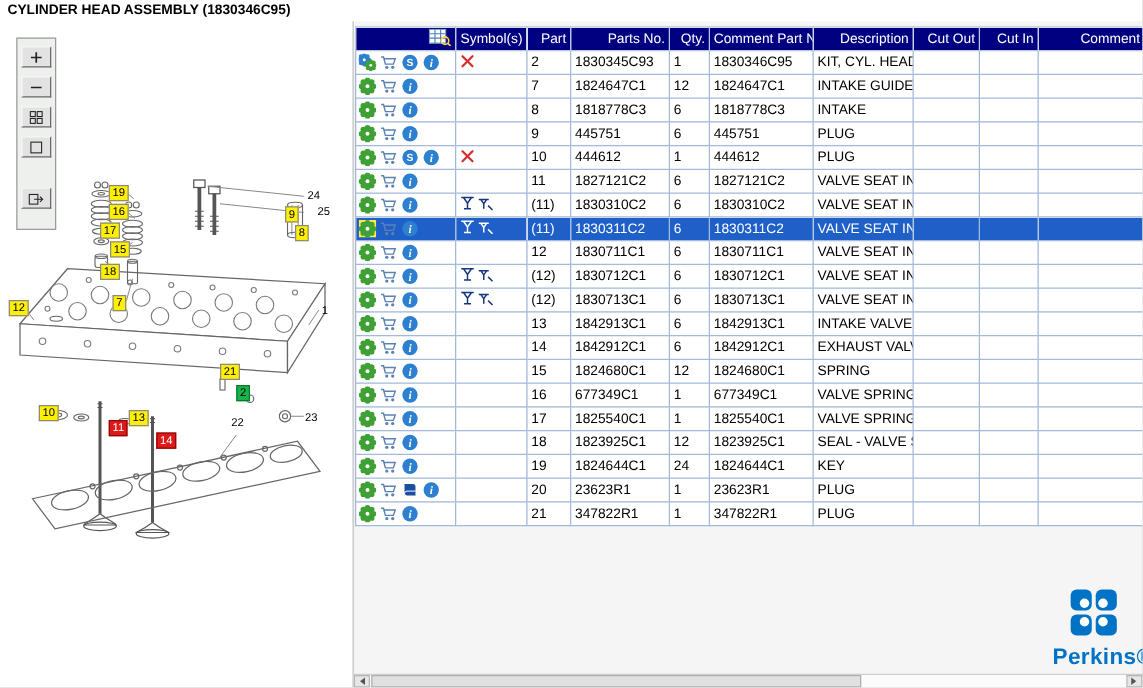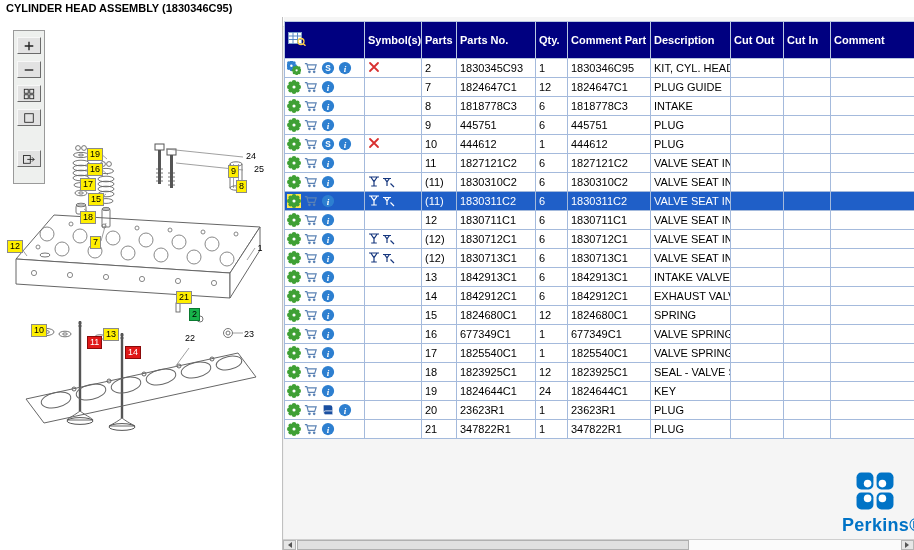--- a/index.html
+++ b/index.html
@@ -24,22 +24,22 @@
 
   .toolbox { position:absolute; left:13px; top:13px; width:32px; height:154px; background:#eef0ee;
              border:1px solid #9a9a9a; padding-top:6px; z-index:5; }
   .tool-btn { width:24px; height:17px; margin:0 auto 7px; background:#e2e2e2; border:1px solid;
               border-color:#f8f8f8 #6a6a6a #6a6a6a #f8f8f8; display:flex; align-items:center; justify-content:center; }
   .tool-btn.gap { margin-top:24px; }
 
   
   .table-pane { position:absolute; left:284px; top:17px; right:0; bottom:11px; background:#f5f5f5; overflow:hidden; }
   table { border-collapse:collapse; table-layout:fixed; width:630px; margin-top:4px; }
-  th { background:#000080; color:#fff; font-size:11px; font-weight:bold; text-align:left;
-       height:37px; padding:0 3px; border:1px solid #b8c8e0; white-space:nowrap; overflow:hidden; }
+  th { background:#000080; color:#fff; font-size:11px; font-weight:normal; text-align:right;
+       height:19px; padding:0 3px; border:1px solid #b8c8e0; white-space:nowrap; overflow:hidden; }
   td { background:#fff; color:#000; font-size:11px; height:19px; padding:0 3px;
        border:1px solid #a4badc; white-space:nowrap; overflow:hidden; }
   tr.selected td { background:#1f5fc8; color:#fff; }
   td.icons-cell { padding:0 2px; }
   .ico-row { display:flex; align-items:center; gap:3px; }
   .ico { width:14px; height:14px; display:inline-flex; align-items:center; justify-content:center; }
   .sym { display:inline-flex; align-items:center; }
 
   
   .hscroll { position:absolute; left:283px; bottom:0; width:631px; height:11px; background:#f2f2f2;
@@ -270,21 +270,21 @@
         </colgroup>
       <thead>
           <tr id="headrow">
             <th><span><svg width="18" height="14" viewBox="0 0 18 14">
                   <rect x="0.5" y="0.5" width="13" height="11" fill="#fff" stroke="#7fa0c8"></rect>
                   <path d="M0.5 4h13M0.5 7.5h13M5 0.5v11M9.5 0.5v11" stroke="#4a7fc0" stroke-width="0.9"></path>
                   <circle cx="13" cy="9.5" r="3" fill="none" stroke="#ffd24a" stroke-width="1.3"></circle>
                   <path d="M15.2 11.7l2.3 2" stroke="#ffd24a" stroke-width="1.5"></path>
                 </svg></span></th>
             <th>Symbol(s)</th>
-            <th>Parts</th>
+            <th>Part</th>
             <th>Parts No.</th>
             <th>Qty.</th>
             <th>Comment Part No.</th>
             <th>Description</th>
             <th>Cut Out</th>
             <th>Cut In</th>
             <th>Comment</th>
           </tr>
         </thead>
       <tbody id="tbody">
@@ -386,21 +386,21 @@
                     <text x="8" y="12" font-size="10.5" font-weight="bold" font-style="italic" fill="#fff" text-anchor="middle" font-family="Liberation Serif,serif">i</text>
                   </svg>
                 </span>
               </span>
             </td>
             <td></td>
             <td>7</td>
             <td>1824647C1</td>
             <td>12</td>
             <td>1824647C1</td>
-            <td>PLUG GUIDE</td>
+            <td>INTAKE GUIDE</td>
             <td></td>
             <td></td>
             <td></td>
           </tr>
           <tr>
             <td class="icons-cell">
               <span class="ico-row">
                 <span class="ico">
                   <svg width="14" height="14" viewBox="0 0 16 16">
                     <g fill="#3fa035">

